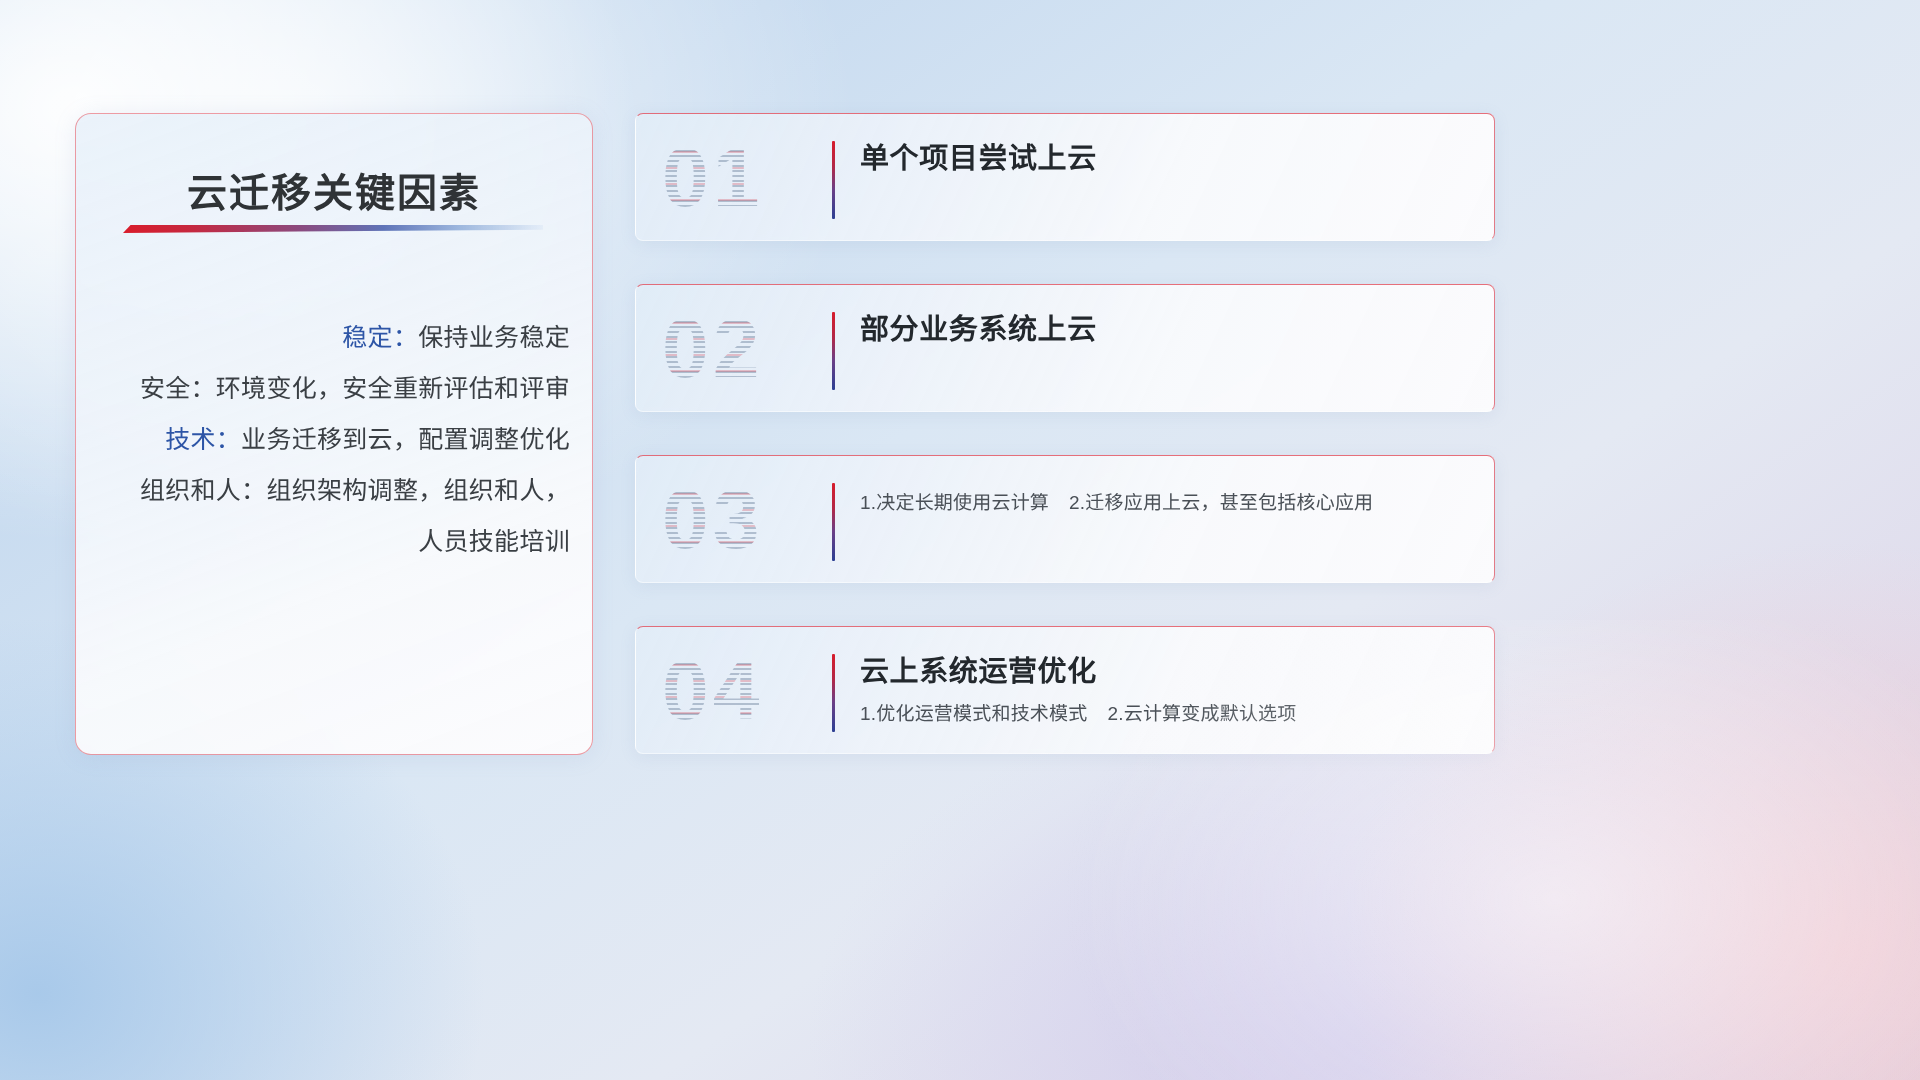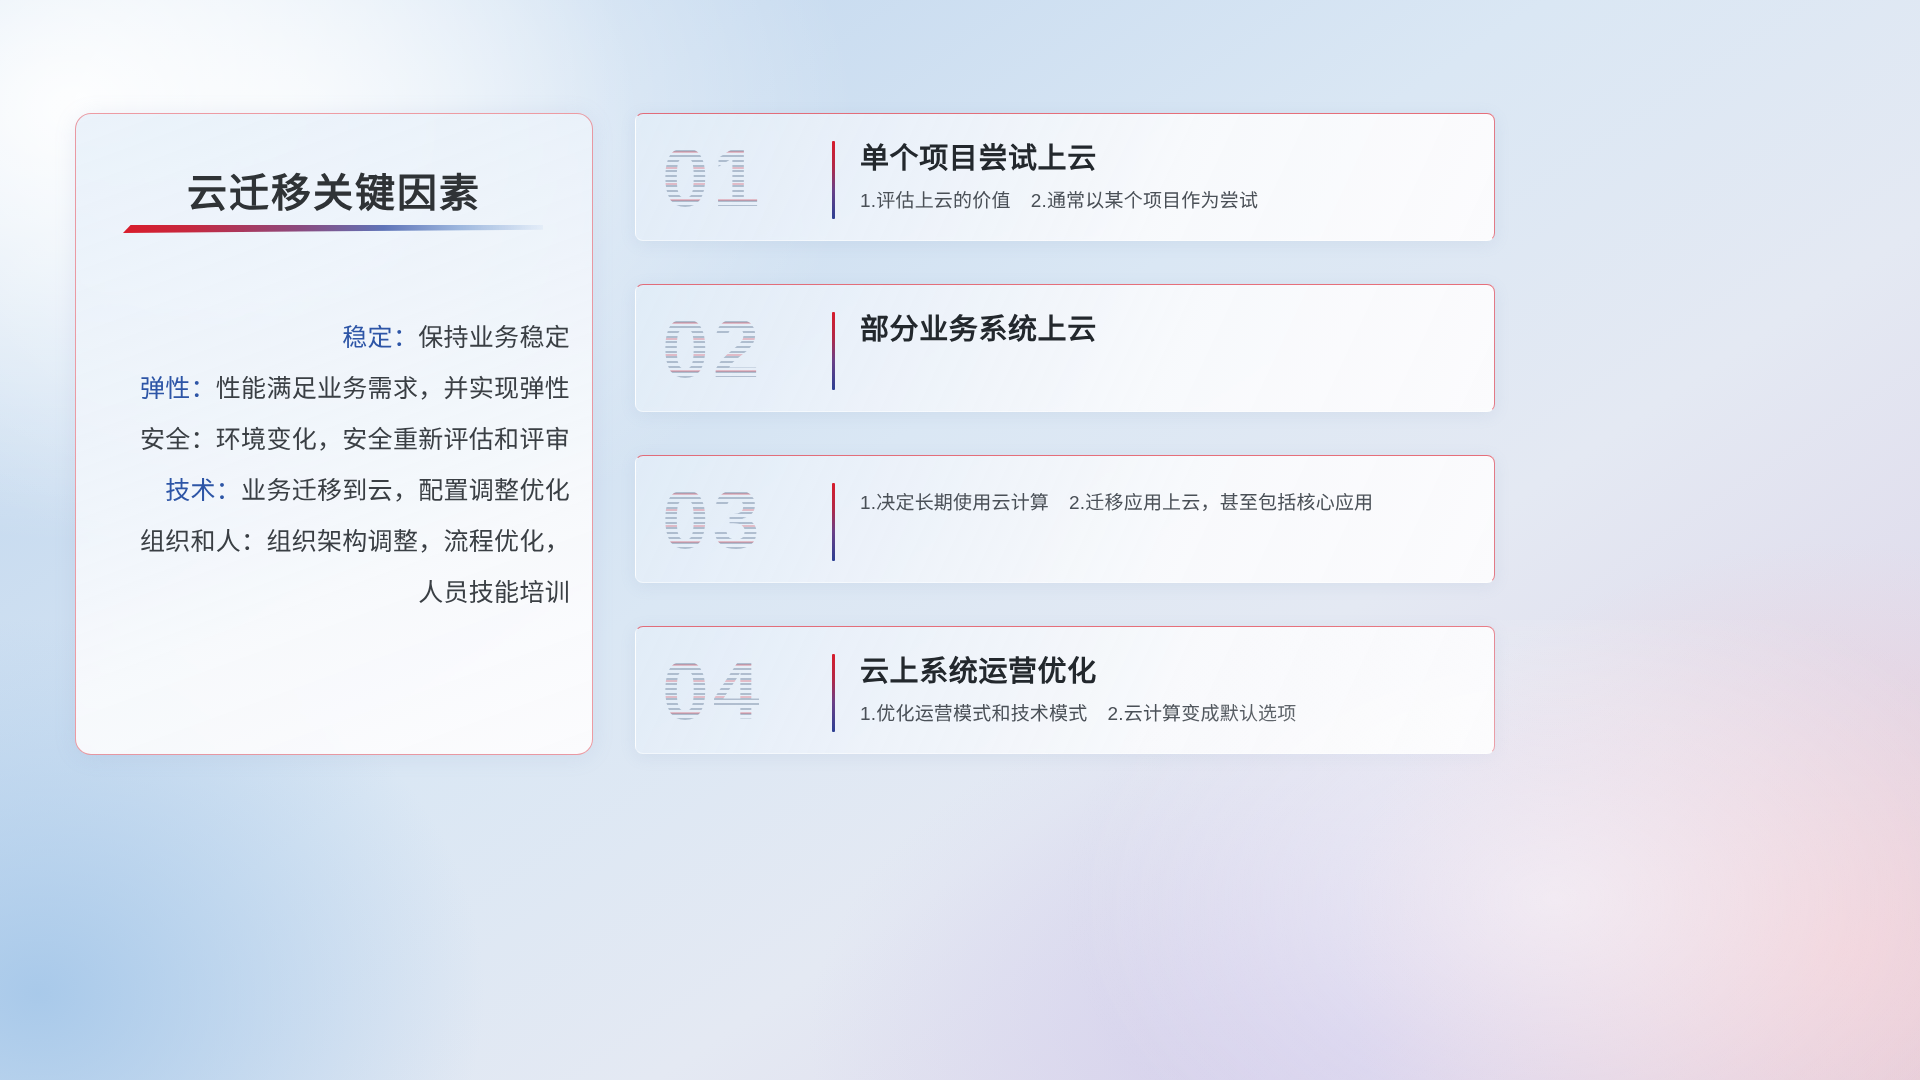--- a/index.html
+++ b/index.html
@@ -191,37 +191,35 @@
 
   <div id="left-panel">
 
     <div id="panel-title">云迁移关键因素</div>
 
     <div id="panel-underline"></div>
 
     <div id="panel-list">
 
     <div class="panel-line"><span class="lbl-blue">稳定：</span><span class="desc">保持业务稳定</span></div>
-        <div class="panel-line"><span class="lbl-blue">弹性：</span><span class="desc">性能满足业务需求，并实现弹性</span></div>
         <div class="panel-line"><span class="lbl-plain">安全：</span><span class="desc">环境变化，安全重新评估和评审</span></div>
         <div class="panel-line"><span class="lbl-blue">技术：</span><span class="desc">业务迁移到云，配置调整优化</span></div>
-        <div class="panel-line"><span class="lbl-plain">组织和人：</span><span class="desc">组织架构调整，流程优化，</span></div>
+        <div class="panel-line"><span class="lbl-plain">组织和人：</span><span class="desc">组织架构调整，组织和人，</span></div>
         <div class="panel-line"><span class="desc">人员技能培训</span></div>
       </div>
   </div>
 
   <div id="cards">
 
   <div class="step-card">
         <div class="card-number">01</div>
         <div class="card-number-tint">01</div>
         <div class="card-divider"></div>
         <div class="card-text">
           <div class="card-title">单个项目尝试上云</div>
-          <div class="card-sub"><span>1.评估上云的价值</span><span class="gap"></span><span>2.通常以某个项目作为尝试</span></div>
         </div>
       </div>
       <div class="step-card">
         <div class="card-number">02</div>
         <div class="card-number-tint">02</div>
         <div class="card-divider"></div>
         <div class="card-text">
           <div class="card-title">部分业务系统上云</div>
         </div>
       </div>

